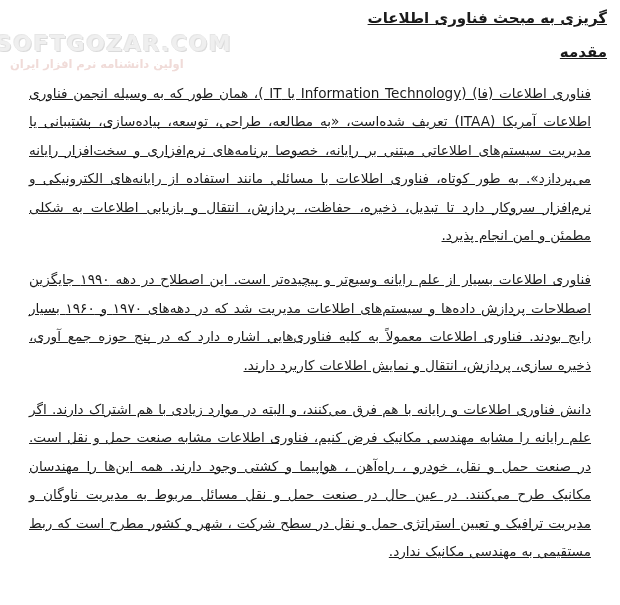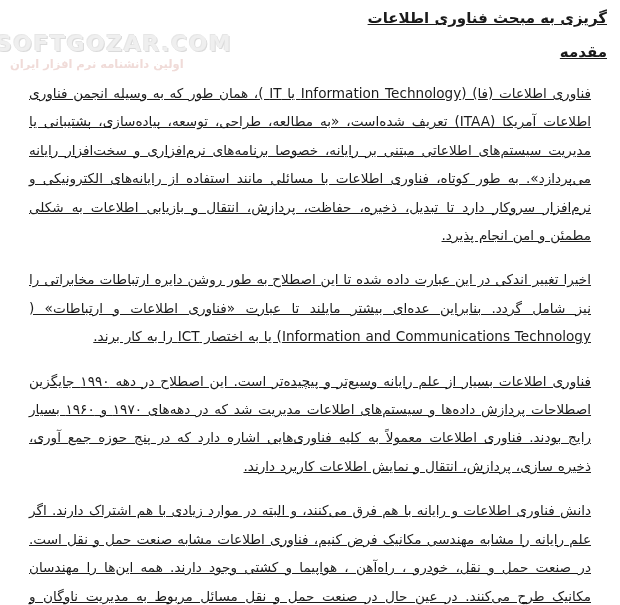--- a/index.html
+++ b/index.html
@@ -83,19 +83,18 @@
     <div class="wm-tagline">اولین دانشنامه نرم افزار ایران</div>
   </div>
 
   <div class="content">
     <h1 class="doc-title">گریزی به مبحث فناوری اطلاعات</h1>
 
     <h2 class="doc-heading">مقدمه</h2>
 
     <div class="body-text">
       <p>فناوری اطلاعات (فا) (Information Technology یا IT )، همان طور که به وسیله انجمن فناوری اطلاعات آمریکا (ITAA) تعریف شده‌است، «به مطالعه، طراحی، توسعه، پیاده‌سازی، پشتیبانی یا مدیریت سیستم‌های اطلاعاتی مبتنی بر رایانه، خصوصا برنامه‌های نرم‌افزاری و سخت‌افزار رایانه می‌پردازد». به طور کوتاه، فناوری اطلاعات با مسائلی مانند استفاده از رایانه‌های الکترونیکی و نرم‌افزار سروکار دارد تا تبدیل، ذخیره، حفاظت، پردازش، انتقال و بازیابی اطلاعات به شکلی مطمئن و امن انجام پذیرد.</p>
-      <p>اخیرا تغییر اندکی در این عبارت داده شده تا این اصطلاح به طور روشن دایره ارتباطات مخابراتی را نیز شامل گردد. بنابراین عده‌ای بیشتر مایلند تا عبارت «فناوری اطلاعات و ارتباطات» ( Information and Communications Technology) یا به اختصار ICT را به کار برند.</p>
       <p>فناوری اطلاعات بسیار از علم رایانه وسیع‌تر و پیچیده‌تر است. این اصطلاح در دهه ۱۹۹۰ جایگزین اصطلاحات پردازش داده‌ها و سیستم‌های اطلاعات مدیریت شد که در دهه‌های ۱۹۷۰ و ۱۹۶۰ بسیار رایج بودند. فناوری اطلاعات معمولاً به کلیه فناوری‌هایی اشاره دارد که در پنج حوزه جمع آوری، ذخیره سازی، پردازش، انتقال و نمایش اطلاعات کاربرد دارند.</p>
       <p>دانش فناوری اطلاعات و رایانه با هم فرق می‌کنند، و البته در موارد زیادی با هم اشتراک دارند. اگر علم رایانه را مشابه مهندسی مکانیک فرض کنیم، فناوری اطلاعات مشابه صنعت حمل و نقل است. در صنعت حمل و نقل، خودرو ، راه‌آهن ، هواپیما و کشتی وجود دارند. همه این‌ها را مهندسان مکانیک طرح می‌کنند. در عین حال در صنعت حمل و نقل مسائل مربوط به مدیریت ناوگان و مدیریت ترافیک و تعیین استراتژی حمل و نقل در سطح شرکت ، شهر و کشور مطرح است که ربط مستقیمی به مهندسی مکانیک ندارد.</p>
     </div>
   </div>
 
 </div>
 
 </body></html>

